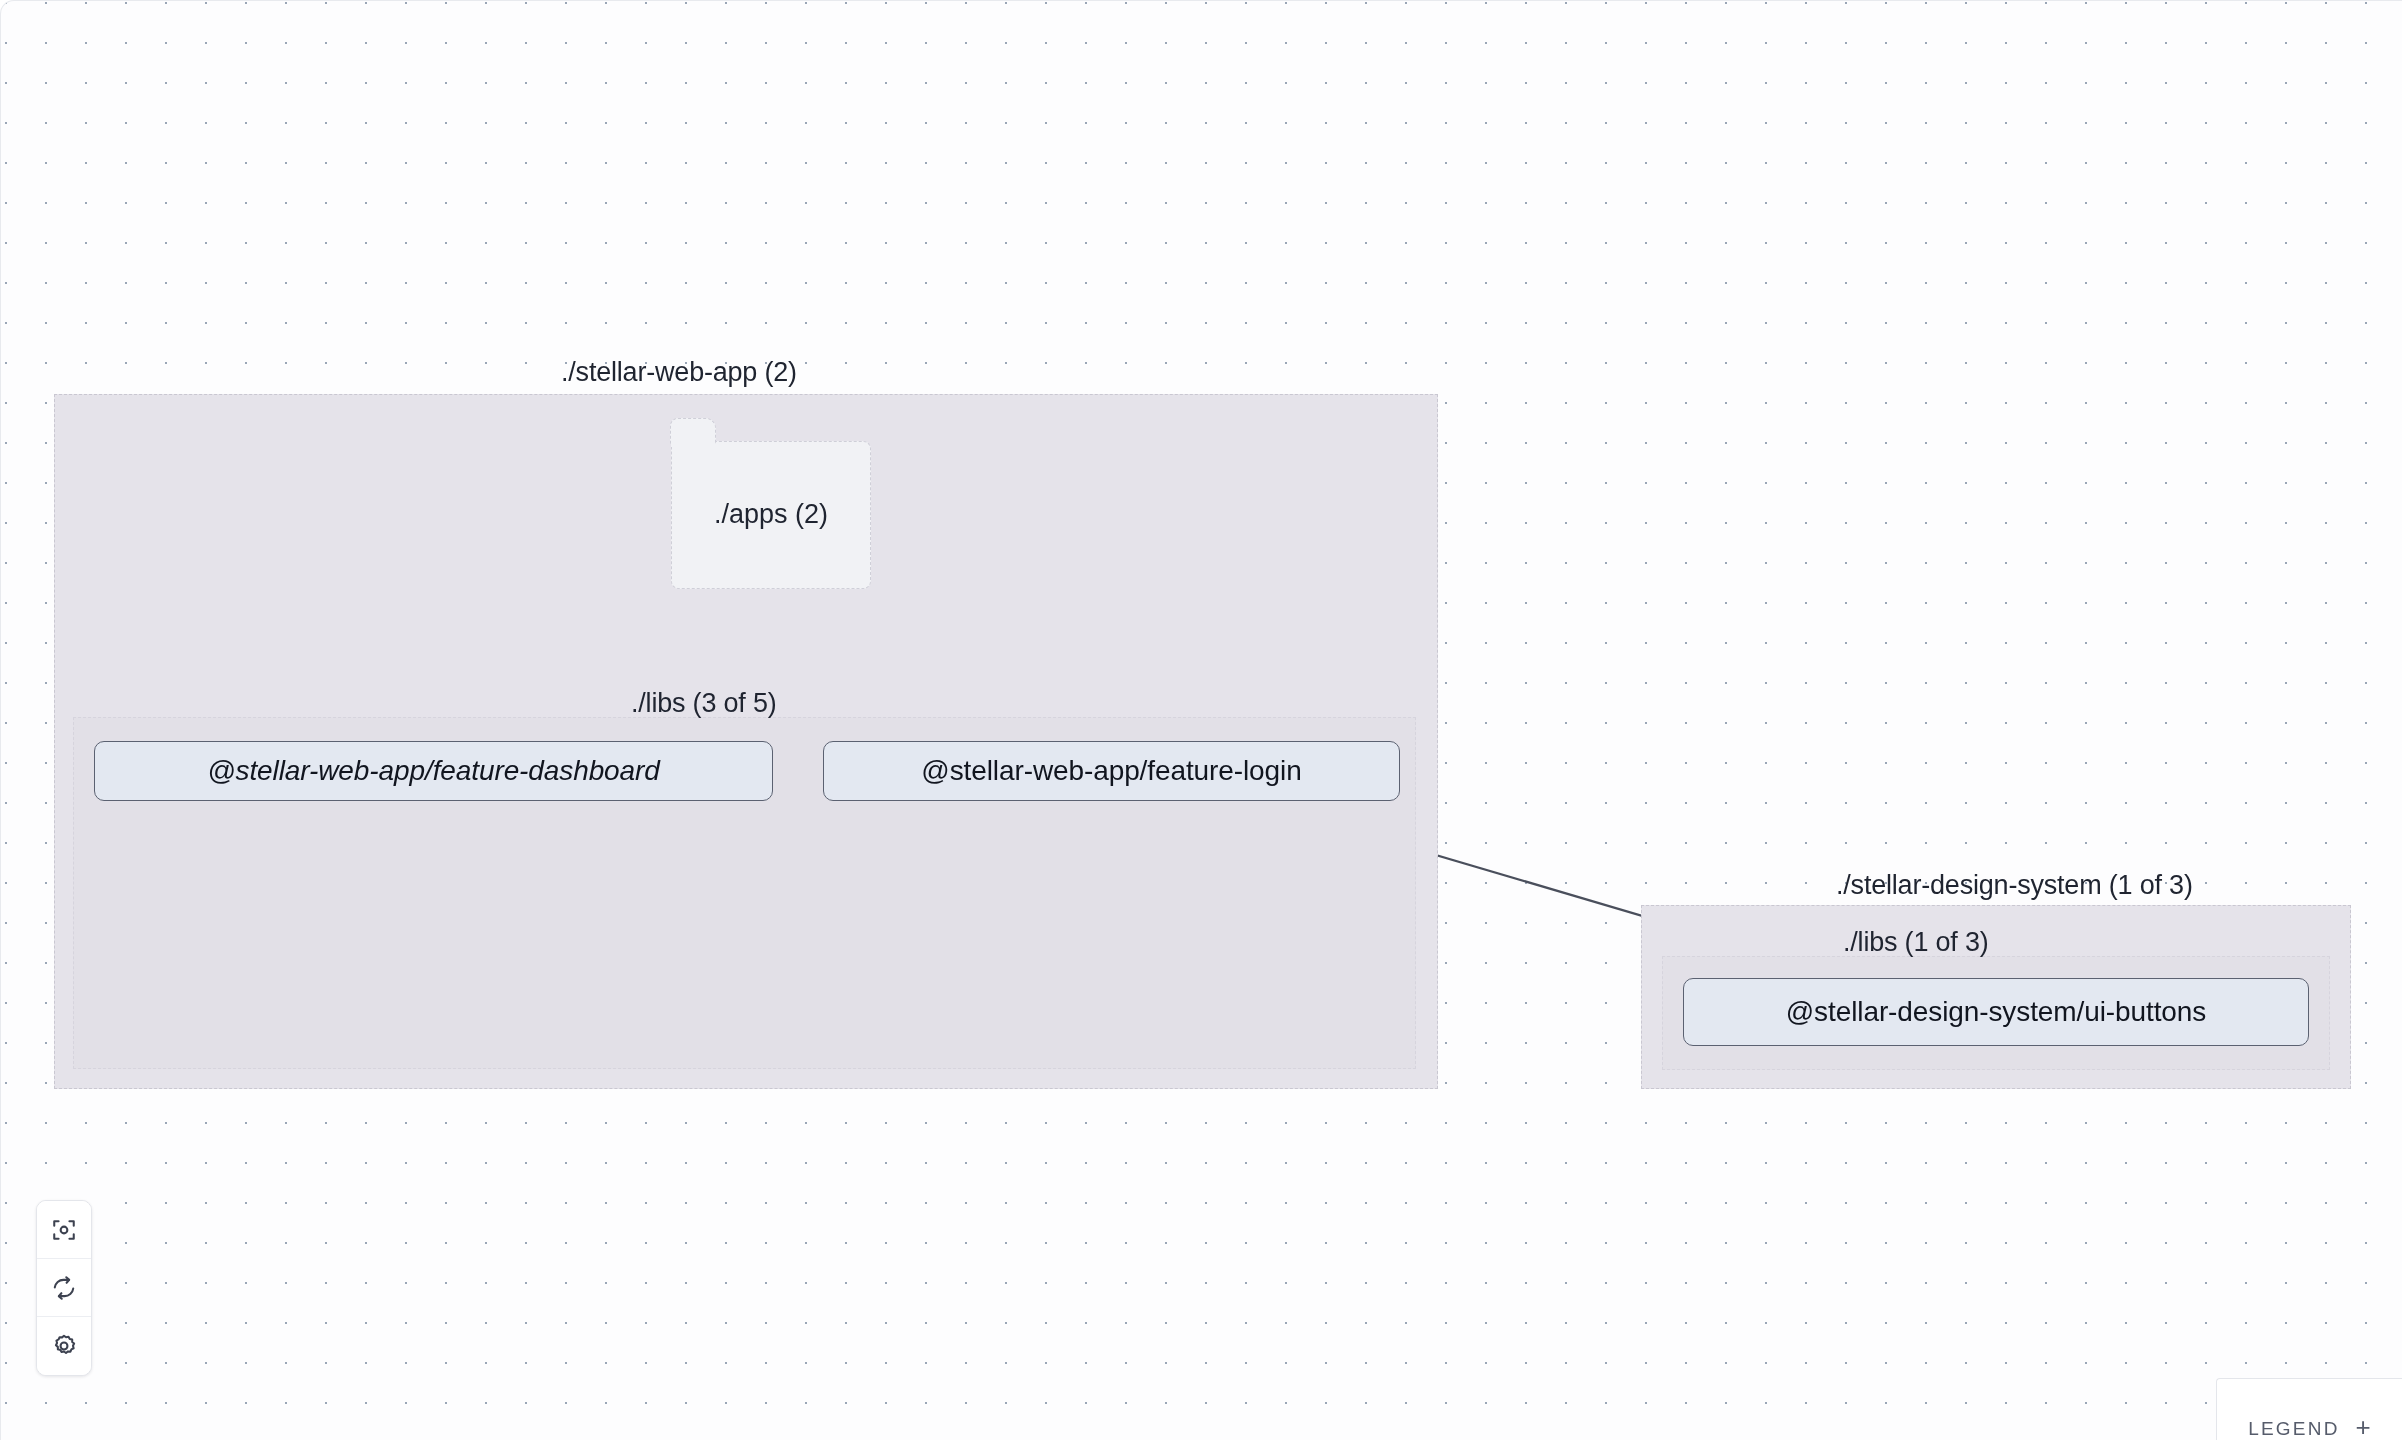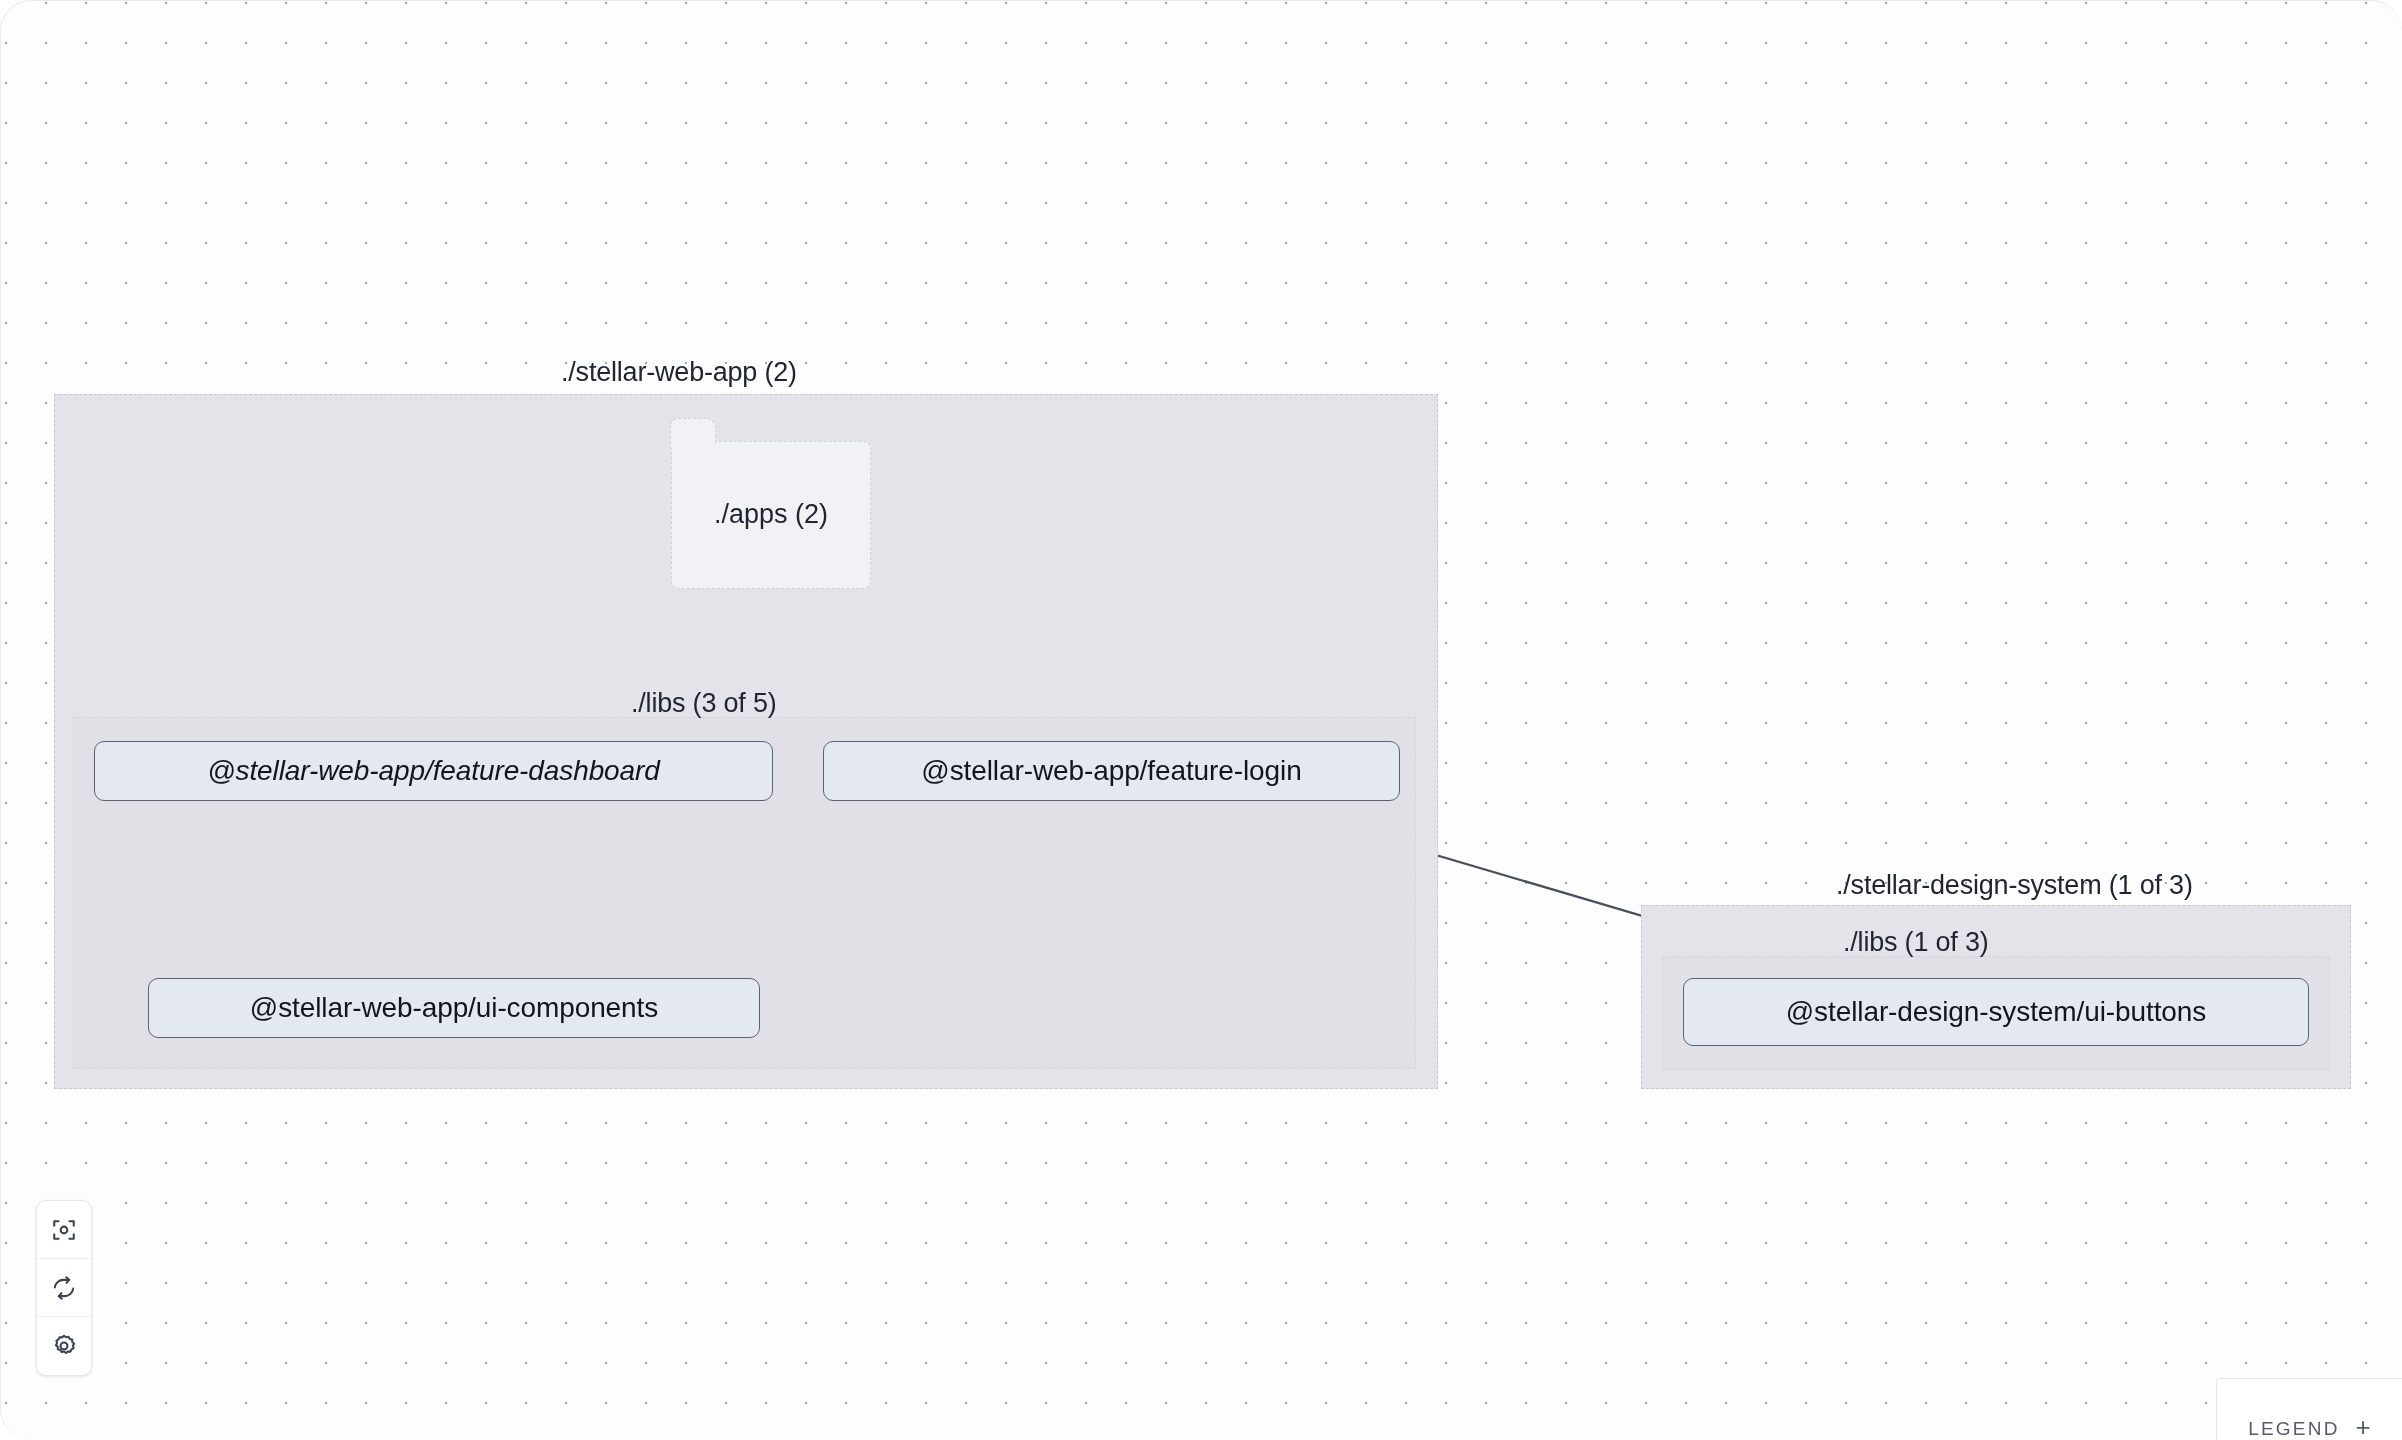--- a/index.html
+++ b/index.html
@@ -17,21 +17,20 @@
     width: 2402px;
     height: 1440px;
     background-color: #fdfdfe;
     background-image: radial-gradient(circle, #9aa6b6 1.3px, transparent 1.4px);
     background-size: 40px 40px;
     background-position: 25px 22px;
     border-top: 1px solid #e8eaee;
     border-left: 1px solid #e8eaee;
     border-top-left-radius: 14px;
     overflow: hidden;
-    border-radius: 31px;
   }
 
   
   .group {
     position: absolute;
     background: #e5e3ea;
     border: 1.6px dashed #c9c7d1;
   }
   .group.inner {
     background: rgba(0,0,0,0.012);
@@ -196,21 +195,20 @@
 
   <div class="folder" style="left:670px; top:440px; width:200px; height:148px;">
     <div class="folder-tab"></div>
     <div class="folder-label" style="top:57px;">./apps (2)</div>
   </div>
 
   <div class="node" style="left:93px; top:740px; width:679px; height:60px;font-style:italic;">@stellar-web-app/feature-dashboard</div>
 
   <div class="node" style="left:822px; top:740px; width:577px; height:60px;">@stellar-web-app/feature-login</div>
 
-  <div class="node" style="left:147px; top:977px; width:612px; height:60px;">@stellar-web-app/ui-components</div>
 
   <div class="node" style="left:1682px; top:977px; width:626px; height:68px;">@stellar-design-system/ui-buttons</div>
 
   <div id="controls">
     <button class="ctrl-btn" title="Focus graph">
       <span>
         <svg width="26" height="26" viewBox="0 0 24 24" fill="none" stroke="#3d4250" stroke-width="1.9" stroke-linecap="round" stroke-linejoin="round">
           <path d="M3 8 V4 h4"></path>
           <path d="M21 8 V4 h-4"></path>
           <path d="M3 16 v4 h4"></path>

